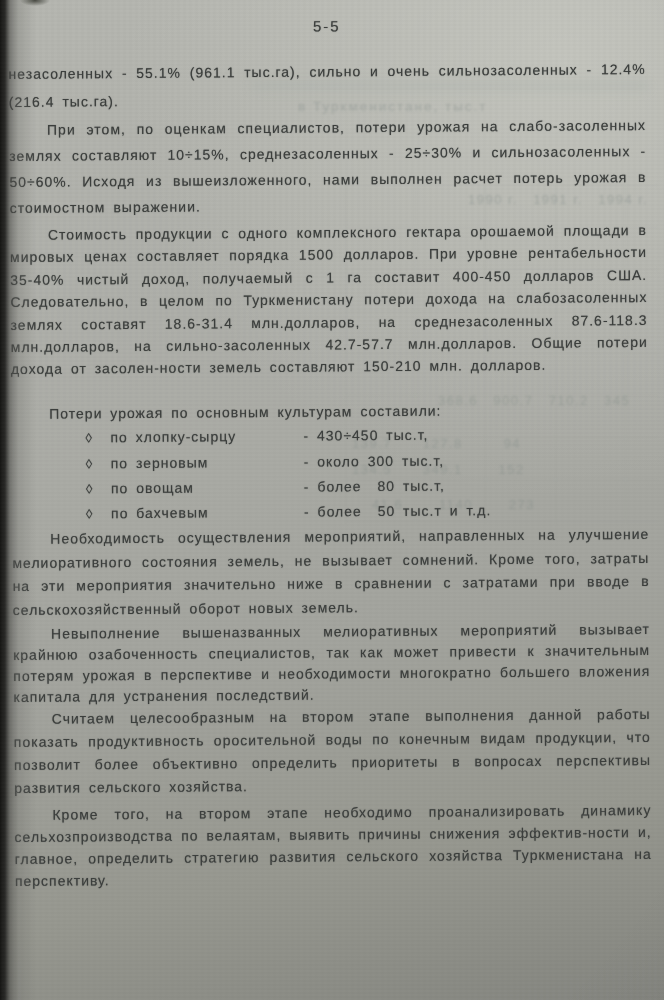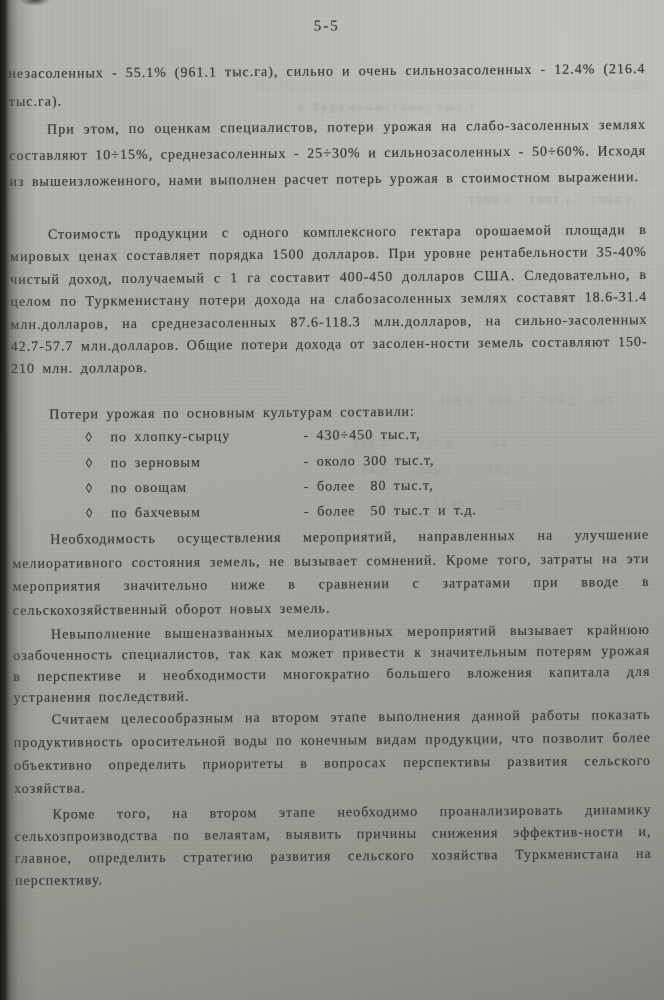--- a/index.html
+++ b/index.html
@@ -2,21 +2,21 @@
 <html><head>
 <meta charset="utf-8">
 <style>
   html,body{margin:0;padding:0;background:#101010;}
   #photo{
     position:relative;width:664px;height:1000px;overflow:hidden;
     background:
       radial-gradient(120% 80% at 85% 6%, rgba(216,217,209,0.45), rgba(216,217,209,0) 55%),
       radial-gradient(140% 120% at 40% 45%, rgba(0,0,0,0) 55%, rgba(30,30,27,0.10) 85%, rgba(24,24,21,0.18) 100%),
       linear-gradient(168deg,#b5b6b0 0%,#abaca6 38%,#a2a39d 62%,#96978f 82%,#84857f 100%);
-    font-family:Liberation Serif, serif;
+    font-family:Liberation Sans, sans-serif;
   }
   
   .gutter{position:absolute;left:0;top:0;bottom:0;width:36px;
     background:linear-gradient(90deg,#141412 0px,#2b2b29 5px,rgba(72,72,69,.55) 10px,rgba(106,106,102,.30) 18px,rgba(140,140,135,0) 36px);}
   .top-blot{position:absolute;left:20px;top:-5px;width:30px;height:11px;border-radius:50%;
     background:radial-gradient(closest-side,rgba(56,58,50,.85),rgba(56,58,50,0));}
   .grain{position:absolute;inset:0;opacity:.5;
     background:
      repeating-linear-gradient(0deg, rgba(255,255,255,0.015) 0 2px, rgba(0,0,0,0.015) 2px 4px),
      repeating-linear-gradient(90deg, rgba(255,255,255,0.012) 0 3px, rgba(0,0,0,0.012) 3px 6px);}

